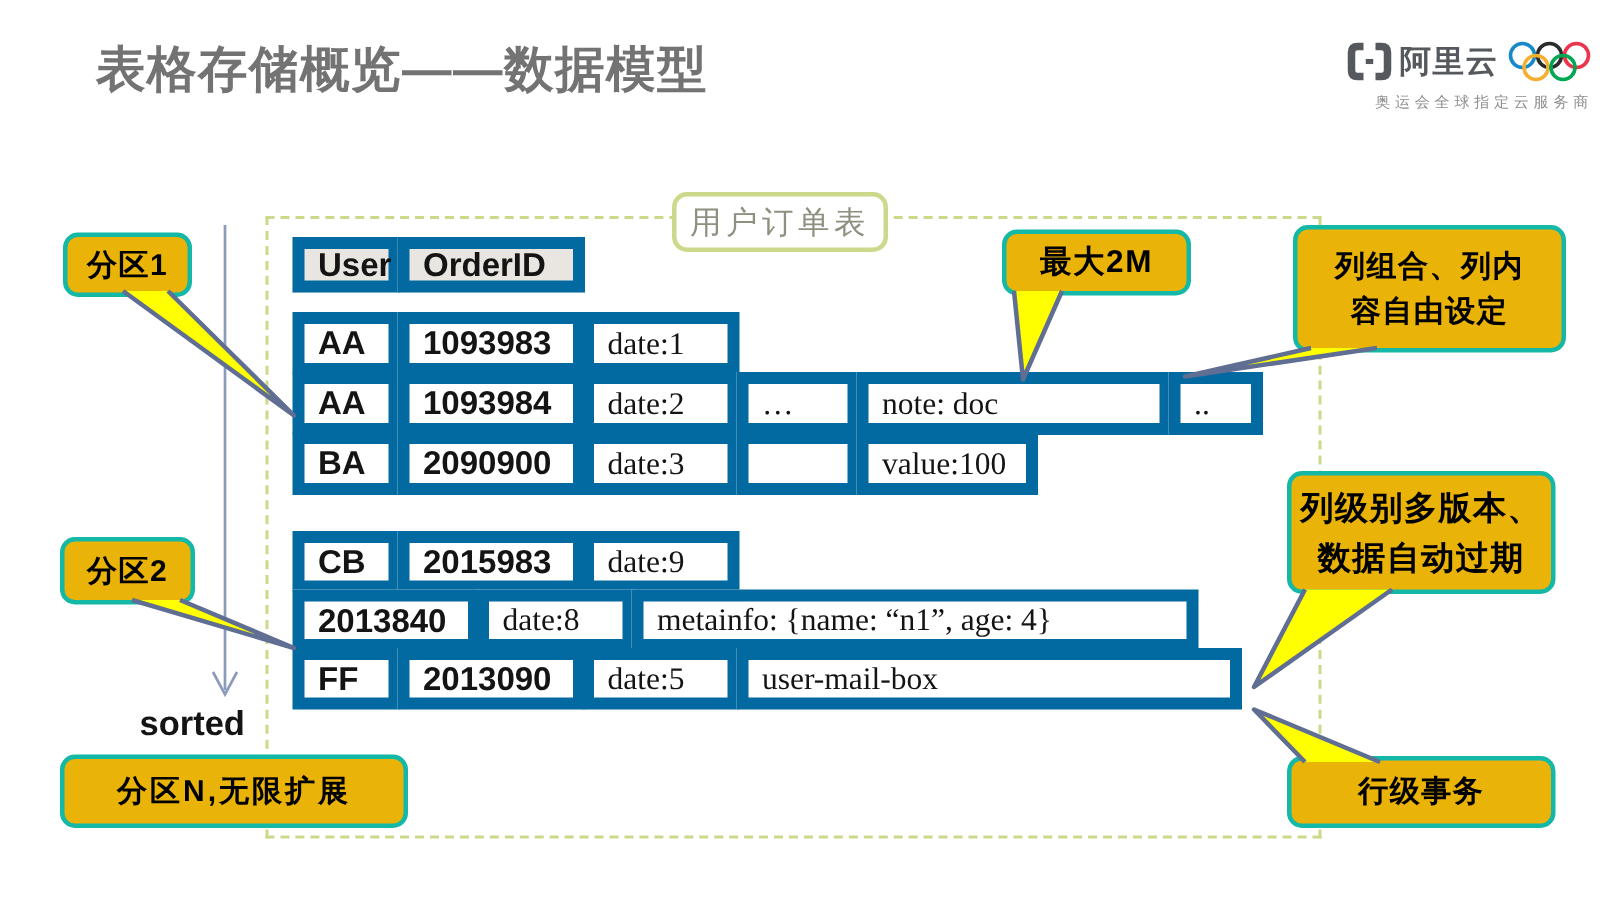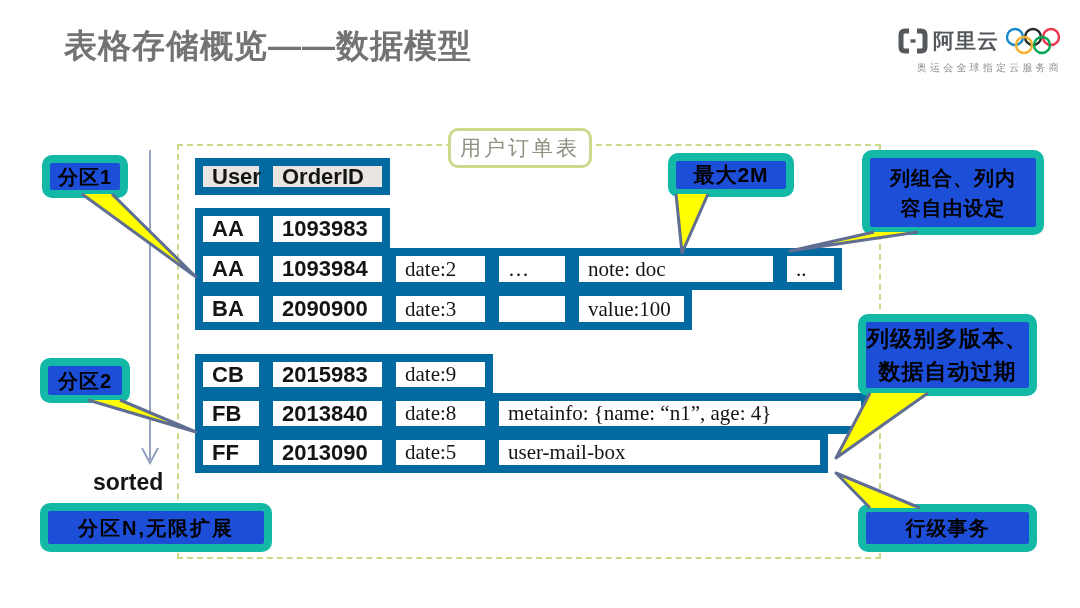--- a/index.html
+++ b/index.html
@@ -32,21 +32,21 @@
   .cell + .cell{margin-left:-2px;}
   .g2 .cell{height:41px;}
   .hdr .cell{background:#e9e5e1;height:37px;}
   .sans{font-family:"Liberation Sans",sans-serif;font-size:22px;font-weight:600;color:#141414;}
   .serif{font-family:"Liberation Serif",serif;font-size:21px;font-weight:400;color:#141414;}
   .w-user{width:72px;} .w-order{width:125px;} .w-date{width:105px;}
   .w-ell{width:82px;}  .w-note{width:210px;}  .w-dots{width:63px;}
   .w-val{width:121px;} .w-meta{width:378px;}  .w-mail{width:337px;}
 
   
-  .callout{position:absolute;background:#1d4ed8;border:8px solid #14b8a6;border-radius:10px;
+  .callout{position:absolute;background:#eab308;border:3px solid #14b8a6;border-radius:10px;
            box-sizing:border-box;display:flex;flex-direction:column;align-items:center;
            justify-content:center;font-weight:700;color:#000;text-align:center;
            letter-spacing:1px;z-index:5;line-height:1.5;}
   .co-p1{left:42px;top:155px;width:86px;height:43px;font-size:20px;}
   .co-p2{left:40px;top:358px;width:90px;height:45px;font-size:20px;}
   .co-max{left:668px;top:153px;width:126px;height:44px;font-size:21px;}
   .co-colfree{left:862px;top:150px;width:182px;height:85px;font-size:20px;}
   .co-multiver{left:858px;top:314px;width:179px;height:82px;font-size:22px;}
   .co-rowtx{left:858px;top:504px;width:179px;height:48px;font-size:20px;}
   .co-pn{left:40px;top:503px;width:232px;height:49px;font-size:20px;letter-spacing:2px;}
@@ -92,20 +92,21 @@
   <div class="trow">
     <div class="cell sans w-user">User</div>
     <div class="cell sans w-order">OrderID</div>
   </div>
 </div>
 
 <div class="tbl g1" style="left:195px;top:208px;">
   <div class="trow">
     <div class="cell sans w-user">AA</div>
     <div class="cell sans w-order">1093983</div>
+    <div class="cell serif w-date">date:1</div>
   </div>
   <div class="trow">
     <div class="cell sans w-user">AA</div>
     <div class="cell sans w-order">1093984</div>
     <div class="cell serif w-date">date:2</div>
     <div class="cell serif w-ell">…</div>
     <div class="cell serif w-note">note: doc</div>
     <div class="cell serif w-dots">..</div>
   </div>
   <div class="trow">
@@ -117,21 +118,20 @@
   </div>
 </div>
 
 <div class="tbl g2" style="left:195px;top:354px;">
   <div class="trow">
     <div class="cell sans w-user">CB</div>
     <div class="cell sans w-order">2015983</div>
     <div class="cell serif w-date">date:9</div>
   </div>
   <div class="trow">
-    <div class="cell sans w-user">FB</div>
     <div class="cell sans w-order">2013840</div>
     <div class="cell serif w-date">date:8</div>
     <div class="cell serif w-meta">metainfo: {name: “n1”, age: 4}</div>
   </div>
   <div class="trow">
     <div class="cell sans w-user">FF</div>
     <div class="cell sans w-order">2013090</div>
     <div class="cell serif w-date">date:5</div>
     <div class="cell serif w-mail">user-mail-box</div>
   </div>

